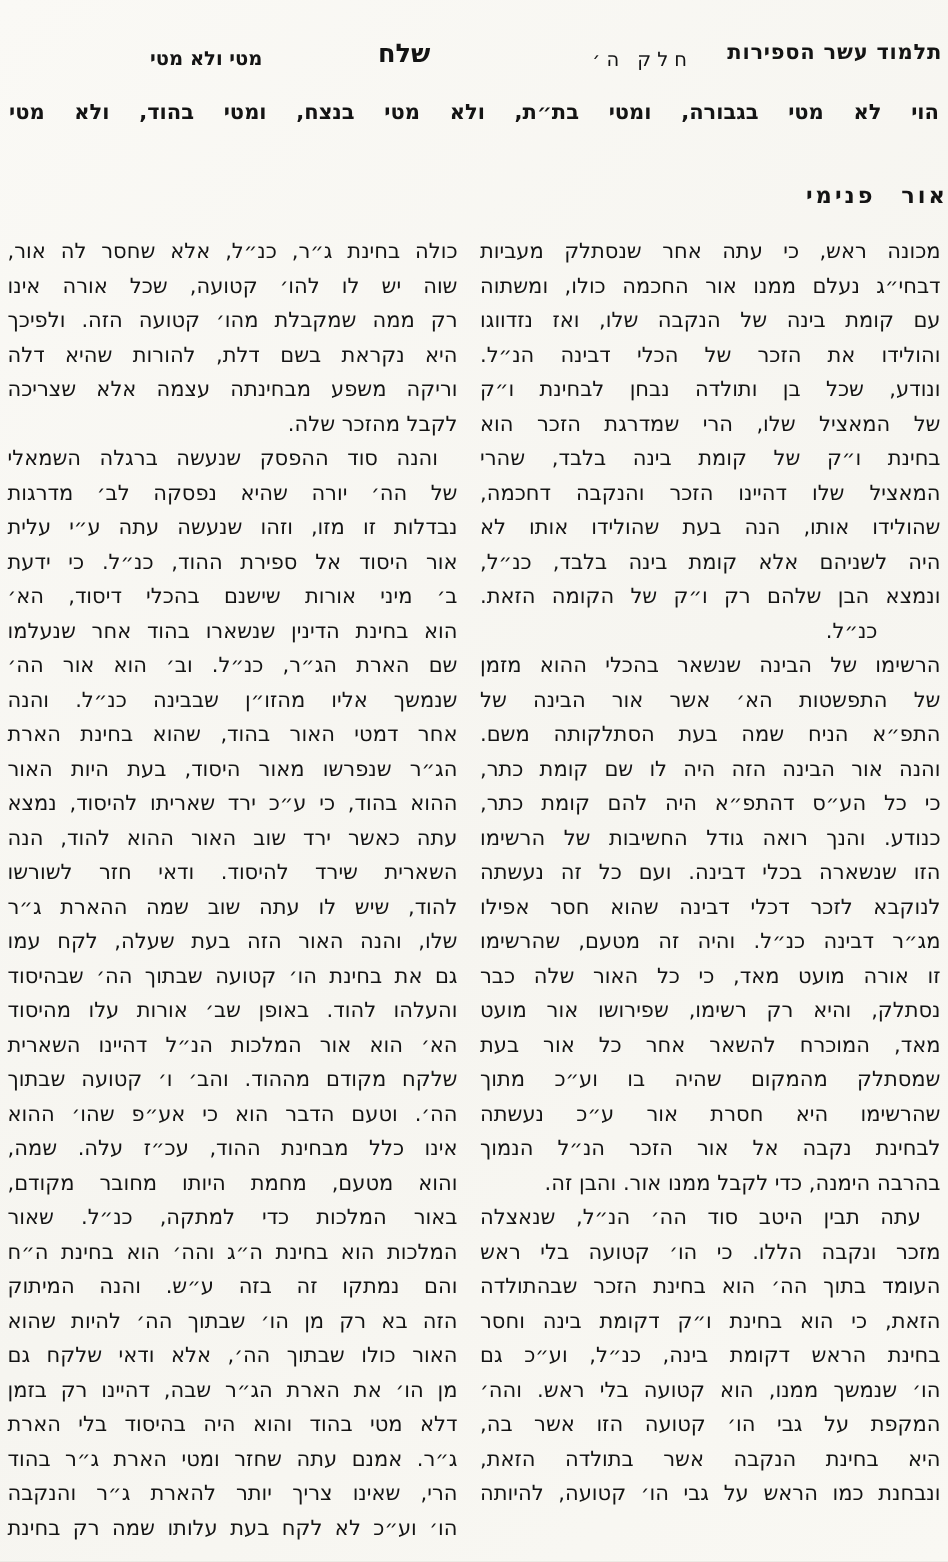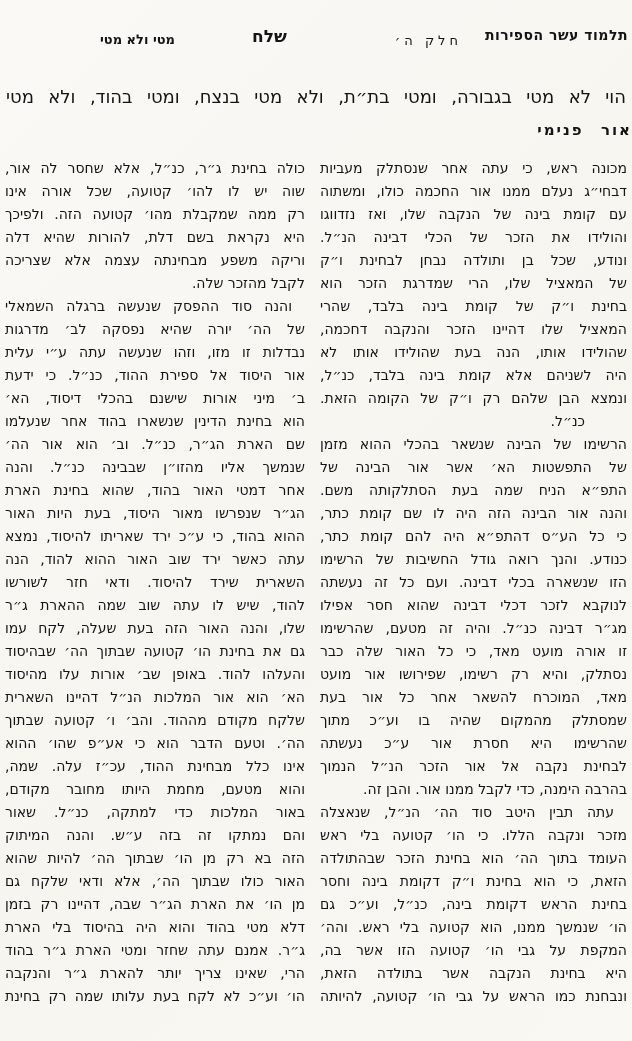--- a/index.html
+++ b/index.html
@@ -14,22 +14,22 @@
     overflow:hidden;
   }
   
   .hdr{position:absolute;top:0;right:0;left:0;height:70px;}
   .hdr .title{position:absolute;top:27px;right:4px;font-size:14px;font-weight:bold;letter-spacing:.5px;}
   .hdr .part{position:absolute;top:33px;right:170px;font-size:13px;letter-spacing:4px;text-align:right;}
   .hdr .mark{position:absolute;top:26px;left:252px;font-size:17px;font-weight:bold;}
   .hdr .topic{position:absolute;top:32px;left:100px;font-size:13px;font-weight:bold;}
   
   .headline{
-    position:absolute;top:86px;right:6px;left:6px;
-    font-size:18px;font-weight:normal;
+    position:absolute;top:67px;right:6px;left:6px;
+    font-size:14px;font-weight:bold;
     text-align:justify;text-align-last:justify;
     white-space:normal;
   }
   
   .sect{
     position:absolute;top:121px;right:0;left:0;
     font-size:15px;font-weight:bold;
     letter-spacing:2px;word-spacing:10px;
   }
   
@@ -137,20 +137,21 @@
           <div class="line">להוד, שיש לו עתה שוב שמה ההארת ג״ר</div>
           <div class="line">שלו, והנה האור הזה בעת שעלה, לקח עמו</div>
           <div class="line">גם את בחינת הו׳ קטועה שבתוך הה׳ שבהיסוד</div>
           <div class="line">והעלהו להוד. באופן שב׳ אורות עלו מהיסוד</div>
           <div class="line">הא׳ הוא אור המלכות הנ״ל דהיינו השארית</div>
           <div class="line">שלקח מקודם מההוד. והב׳ ו׳ קטועה שבתוך</div>
           <div class="line">הה׳. וטעם הדבר הוא כי אע״פ שהו׳ ההוא</div>
           <div class="line">אינו כלל מבחינת ההוד, עכ״ז עלה. שמה,</div>
           <div class="line">והוא מטעם, מחמת היותו מחובר מקודם,</div>
           <div class="line">באור המלכות כדי למתקה, כנ״ל. שאור</div>
+          <div class="line">המלכות הוא בחינת ה״ג והה׳ הוא בחינת ה״ח</div>
           <div class="line">והם נמתקו זה בזה ע״ש. והנה המיתוק</div>
           <div class="line">הזה בא רק מן הו׳ שבתוך הה׳ להיות שהוא</div>
           <div class="line">האור כולו שבתוך הה׳, אלא ודאי שלקח גם</div>
           <div class="line">מן הו׳ את הארת הג״ר שבה, דהיינו רק בזמן</div>
           <div class="line">דלא מטי בהוד והוא היה בהיסוד בלי הארת</div>
           <div class="line">ג״ר. אמנם עתה שחזר ומטי הארת ג״ר בהוד</div>
           <div class="line">הרי, שאינו צריך יותר להארת ג״ר והנקבה</div>
           <div class="line">הו׳ וע״כ לא לקח בעת עלותו שמה רק בחינת</div>
         </div>
       </div>

